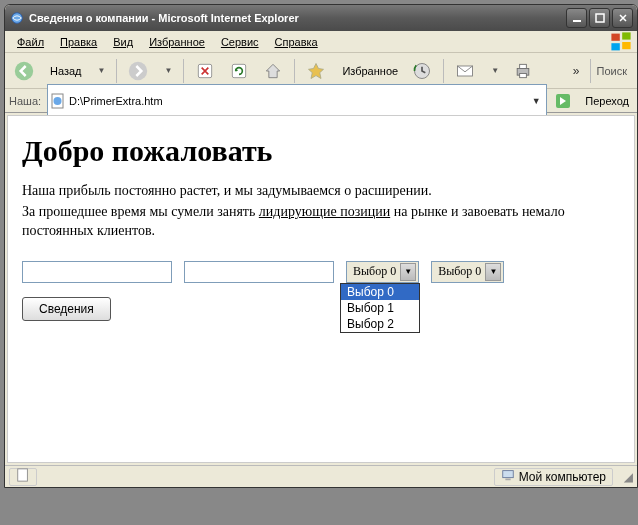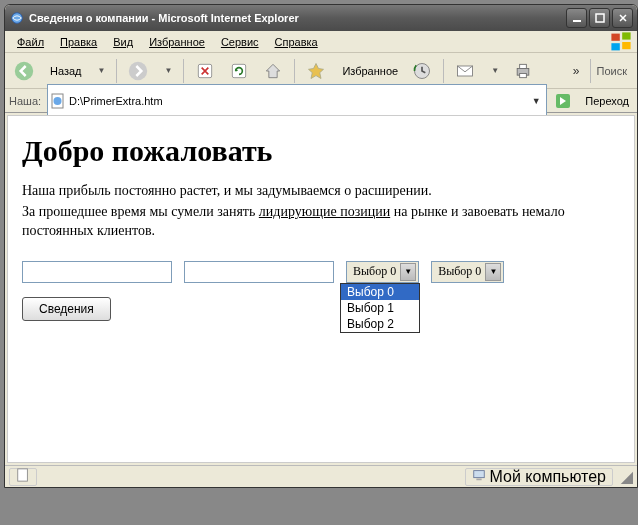--- a/index.html
+++ b/index.html
@@ -278,21 +278,21 @@
   margin-top: 14px;
   font-style: italic;
   font-size: 14px;
 }
 .statusbar {
   height: 22px;
   background: #ece9d8;
   border-top: 1px solid #bbb;
   display: flex;
   align-items: center;
-  font-size: 16px;
+  font-size: 12px;
   padding: 0 4px;
   gap: 6px;
 }
 .status-sec {
   display: flex;
   align-items: center;
   gap: 4px;
   border: 1px solid #ccc;
   padding: 1px 6px;
   border-radius: 2px;

